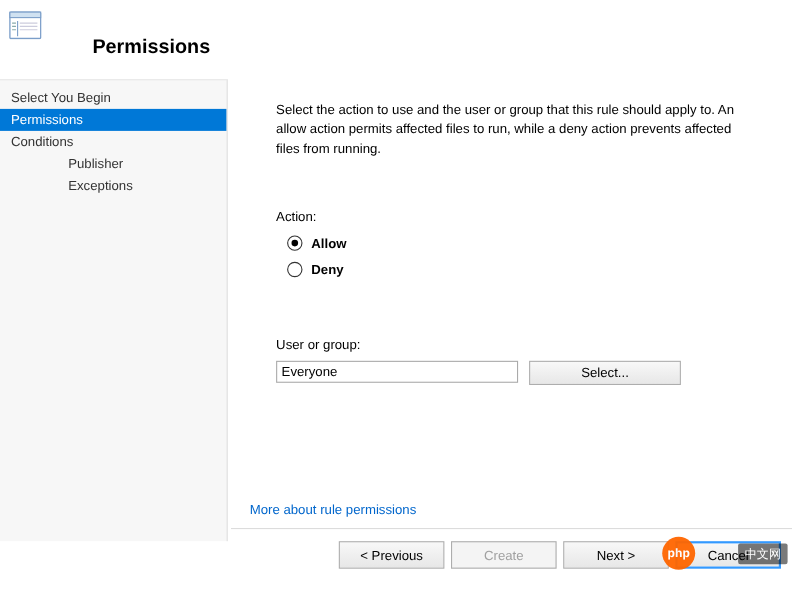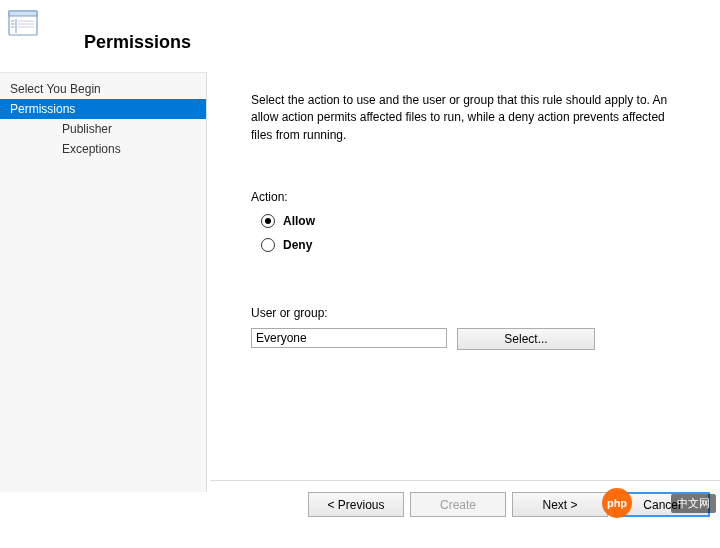--- a/index.html
+++ b/index.html
@@ -21,21 +21,21 @@
     .instructions { font-size: 12px; color: #000; line-height: 1.45; max-width: 420px; }
     .action-label { font-size: 12px; color: #000; margin-top: 46px; }
     .radio-group { margin-top: 10px; margin-left: 10px; }
     .radio-row { display: flex; align-items: center; margin-bottom: 10px; cursor: pointer; font-weight: bold; }
     .radio { width: 14px; height: 14px; border: 1px solid #333; border-radius: 50%; margin-right: 8px; display: flex; align-items: center; justify-content: center; background: #fff; }
     .radio.selected::after { content: ""; width: 6px; height: 6px; background: #000; border-radius: 50%; display: block; }
     .radio-label { font-size: 12px; }
 
     .group-label { font-size: 12px; color: #000; margin-top: 44px; }
     .group-row { display: flex; gap: 10px; margin-top: 8px; }
-    .group-input { width: 196px; height: 20px; font-size: 12px; padding: 1px 4px; border: 1px solid #aaa; background: #fff; }
+    .group-input { width: 220px; height: 20px; font-size: 12px; padding: 1px 4px; border: 1px solid #aaa; background: #fff; }
     .select-btn { width: 138px; height: 22px; font-size: 12px; background: linear-gradient(#f8f8f8,#e7e7e7); border: 1px solid #adadad; cursor: pointer; }
 
     .more-link { font-size: 12px; color: #0066cc; position: absolute; bottom: 22px; left: 20px; cursor: pointer; }
 
     .footer { height: 48px; border-top: 1px solid #dcdcdc; display: flex; align-items: center; justify-content: flex-end; gap: 6px; padding: 0 10px 0 0; position: absolute; bottom: 20px; left: 210px; right: 0; }
     .btn { width: 96px; height: 25px; font-size: 12px; border: 1px solid #adadad; background: linear-gradient(#f8f8f8,#e7e7e7); cursor: pointer; }
     .btn:disabled { color: #a0a0a0; background: #f4f4f4; cursor: default; }
     .btn.default { border: 2px solid #3399ff; }
 
     .watermark { position: absolute; right: 4px; bottom: 30px; display: flex; align-items: center; gap: 2px; opacity: 0.95; }
@@ -59,20 +59,21 @@
       <line x1="10" y1="17" x2="26" y2="17" stroke="#ccd" stroke-width="1"></line>
     </svg>
   </span>
   <div class="header-title">Permissions</div>
 </div>
 
 <div class="body-area">
   <div class="sidebar">
     <div class="sidebar-item">Select You Begin</div>
     <div class="sidebar-item active">Permissions</div>
+    <div class="sidebar-item">Conditions</div>
     <div class="sidebar-item indent1">Publisher</div>
     <div class="sidebar-item indent1">Exceptions</div>
   </div>
 
   <div class="divider"></div>
 
   <div class="main">
     <div class="instructions">Select the action to use and the user or group that this rule should apply to. An allow action permits affected files to run, while a deny action prevents affected files from running.</div>
 
     <div class="action-label">Action:</div>
@@ -86,20 +87,21 @@
         <span class="radio-label">Deny</span>
       </div>
     </div>
 
     <div class="group-label">User or group:</div>
     <div class="group-row">
       <input class="group-input" type="text" readonly="" value="Everyone" style="">
       <button class="select-btn">Select...</button>
     </div>
 
+    <a class="more-link">More about rule permissions</a>
   </div>
 </div>
 
 <div class="footer">
   <button class="btn">&lt; Previous</button>
   <button class="btn" disabled="">Create</button>
   <button class="btn">Next &gt;</button>
   <button class="btn default">Cancel</button>
 </div>
 

